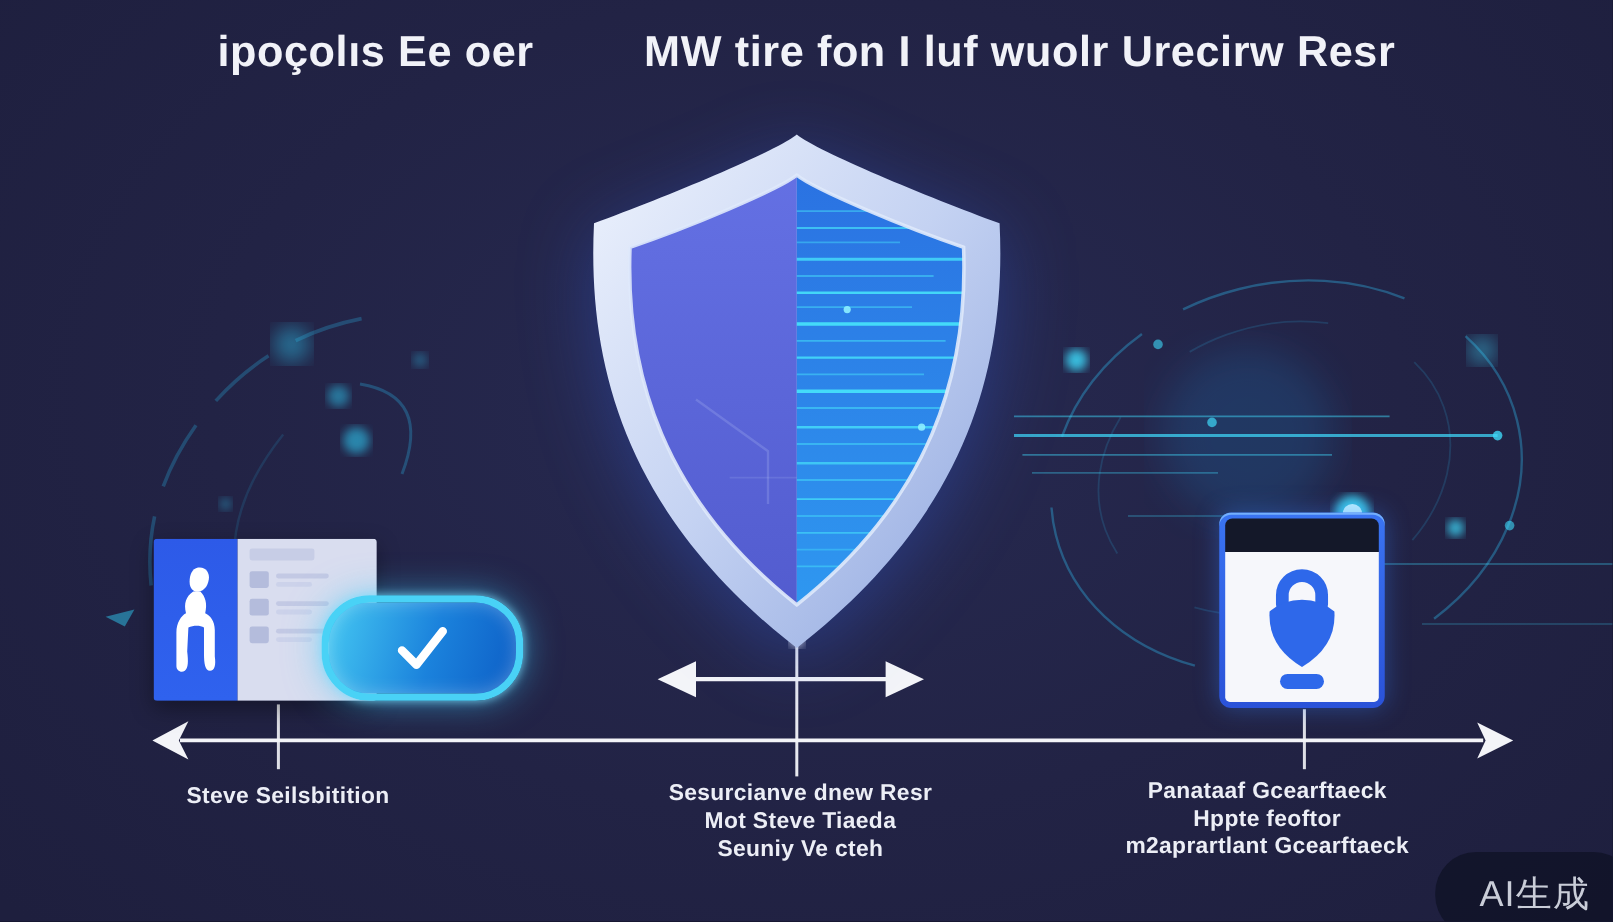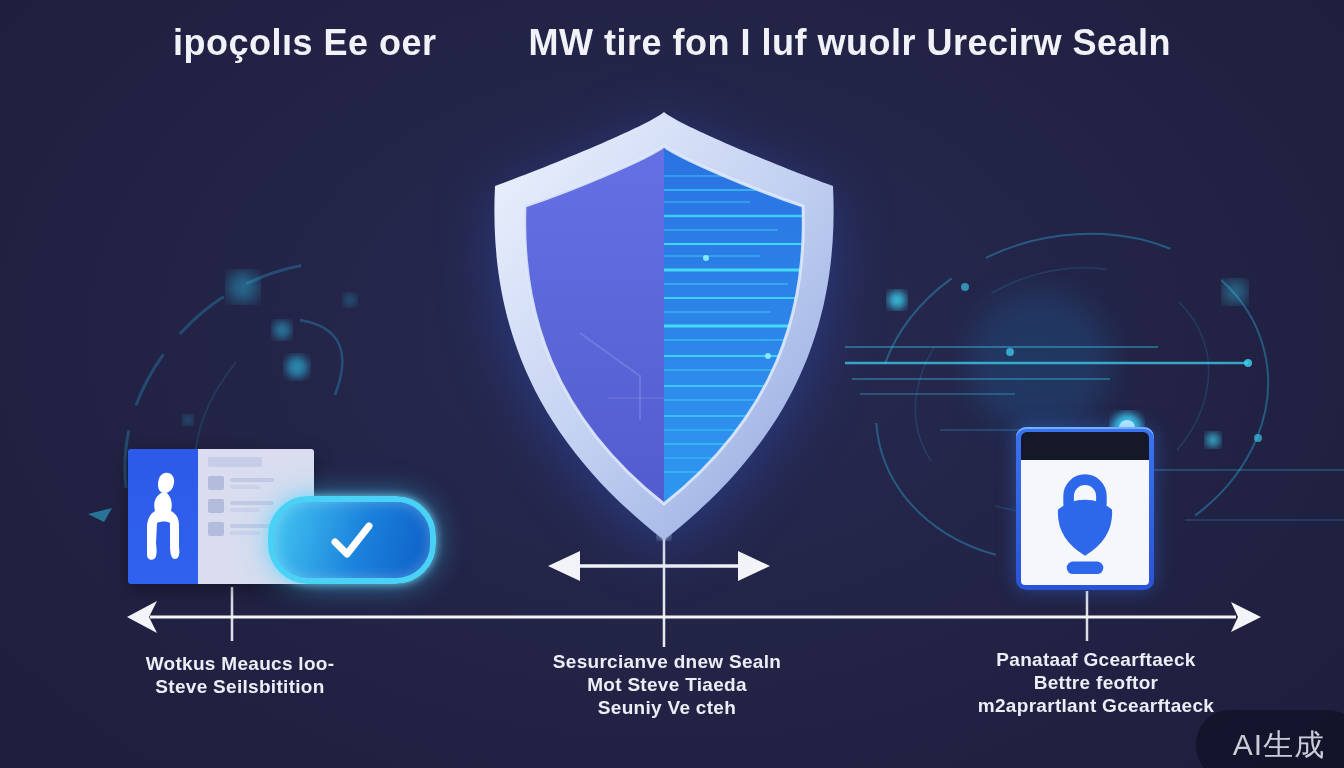--- a/index.html
+++ b/index.html
@@ -39,21 +39,21 @@
     background:linear-gradient(180deg,#3a74f2,#2a52d8);padding:5px;box-sizing:border-box;
     box-shadow:0 0 20px rgba(54,128,244,.4), inset 0 2px 0 rgba(130,190,255,.8);
     display:flex;flex-direction:column;
   }
   .sw-header{height:28px;background:#141829;border-radius:6px 6px 0 0;flex:0 0 auto;}
   .sw-body{flex:1;background:#f6f7fb;border-radius:0 0 4px 4px;display:flex;align-items:center;justify-content:center;}
   
   .tl-label{color:#eceef6;font-size:19px;font-weight:bold;text-align:center;line-height:23px;letter-spacing:.3px;}
   .tl-label-0{left:92px;top:652px;width:296px;}
   .tl-label-1{left:508px;top:650px;width:318px;}
-  .tl-label-2{left:928px;top:648px;width:336px;}
+  .tl-label-2{left:888px;top:648px;width:336px;}
   
   .watermark{
     right:-18px;bottom:-12px;width:166px;height:70px;border-radius:34px;
     background:rgba(12,14,30,.62);display:flex;align-items:center;justify-content:center;
     color:#c9cdd8;font-size:30px;letter-spacing:1px;
   }
 </style>
 </head>
 <body>
 
@@ -191,21 +191,21 @@
         <circle cx="292" cy="318" r="3.5"></circle>
           <circle cx="238" cy="160" r="3"></circle>
       </g>
     </g>
 
     <path d="M196 48 C 181 60, 105 92, 57 108 C 53 214, 85 318, 196 406 C 307 318, 339 214, 335 108 C 287 92, 211 60, 196 48 Z" fill="none" stroke="#dfe9fb" stroke-width="3" opacity=".9"></path>
   </svg>
 
   <div class="abs title-row">
     <span>ipoçolıs Ee oer</span>
-    <span>MW tire fon I luf wuolr Urecirw Sealn</span>
+    <span>MW tire fon I luf wuolr Urecirw Resr</span>
   </div>
 
   <div class="abs user-card">
     <div class="id-panel">
       <svg width="40" height="92" viewBox="0 0 40 92">
         <g fill="#ffffff">
           <path d="M22 2 C28 1 32 6 31 12 C30 18 27 21 23 22 C19 23 15 20 15 14 C15 8 17 3 22 2 Z"></path>
           <path d="M18 22 C12 26 10 32 12 40 C8 42 4 48 4 56 L4 84 C4 88 8 90 11 88 C14 86 14 80 13 72 L14 52 C18 50 24 50 27 52 L27 74 C27 82 28 88 32 88 C36 88 37 83 36 76 L36 54 C36 46 32 42 28 40 C30 32 28 26 24 22 Z"></path>
         </g>
       </svg>
@@ -247,32 +247,31 @@
     <div class="sw-body">
       <svg width="78" height="108" viewBox="0 0 80 112">
         <path d="M23 36 V28 a17 17 0 0 1 34 0 V36" fill="none" stroke="#2e68ea" stroke-width="11" stroke-linecap="round"></path>
         <path d="M12 42 Q10 72 40 90 Q70 72 68 42 Q56 32 40 32 Q24 32 12 42 Z" fill="#2e68ea"></path>
         <rect x="21" y="96" width="38" height="13" rx="6.5" fill="#2e68ea"></rect>
       </svg>
     </div>
   </div>
 
   <div class="abs tl-label tl-label-0">
-    <div>Wotkus Meaucs loo-</div>
     <div>Steve Seilsbitition</div>
     <div></div>
   </div>
   <div class="abs tl-label tl-label-1">
-    <div>Sesurcianve dnew Sealn</div>
+    <div>Sesurcianve dnew Resr</div>
     <div>Mot Steve Tiaeda</div>
     <div>Seuniy Ve cteh</div>
   </div>
   <div class="abs tl-label tl-label-2">
     <div>Panataaf Gcearftaeck</div>
-    <div>Bettre feoftor</div>
+    <div>Hppte feoftor</div>
     <div>m2aprartlant Gcearftaeck</div>
   </div>
 
   <div class="abs watermark">
     <span>AI生成</span>
   </div>
 
 </div>
 
 </body></html>

